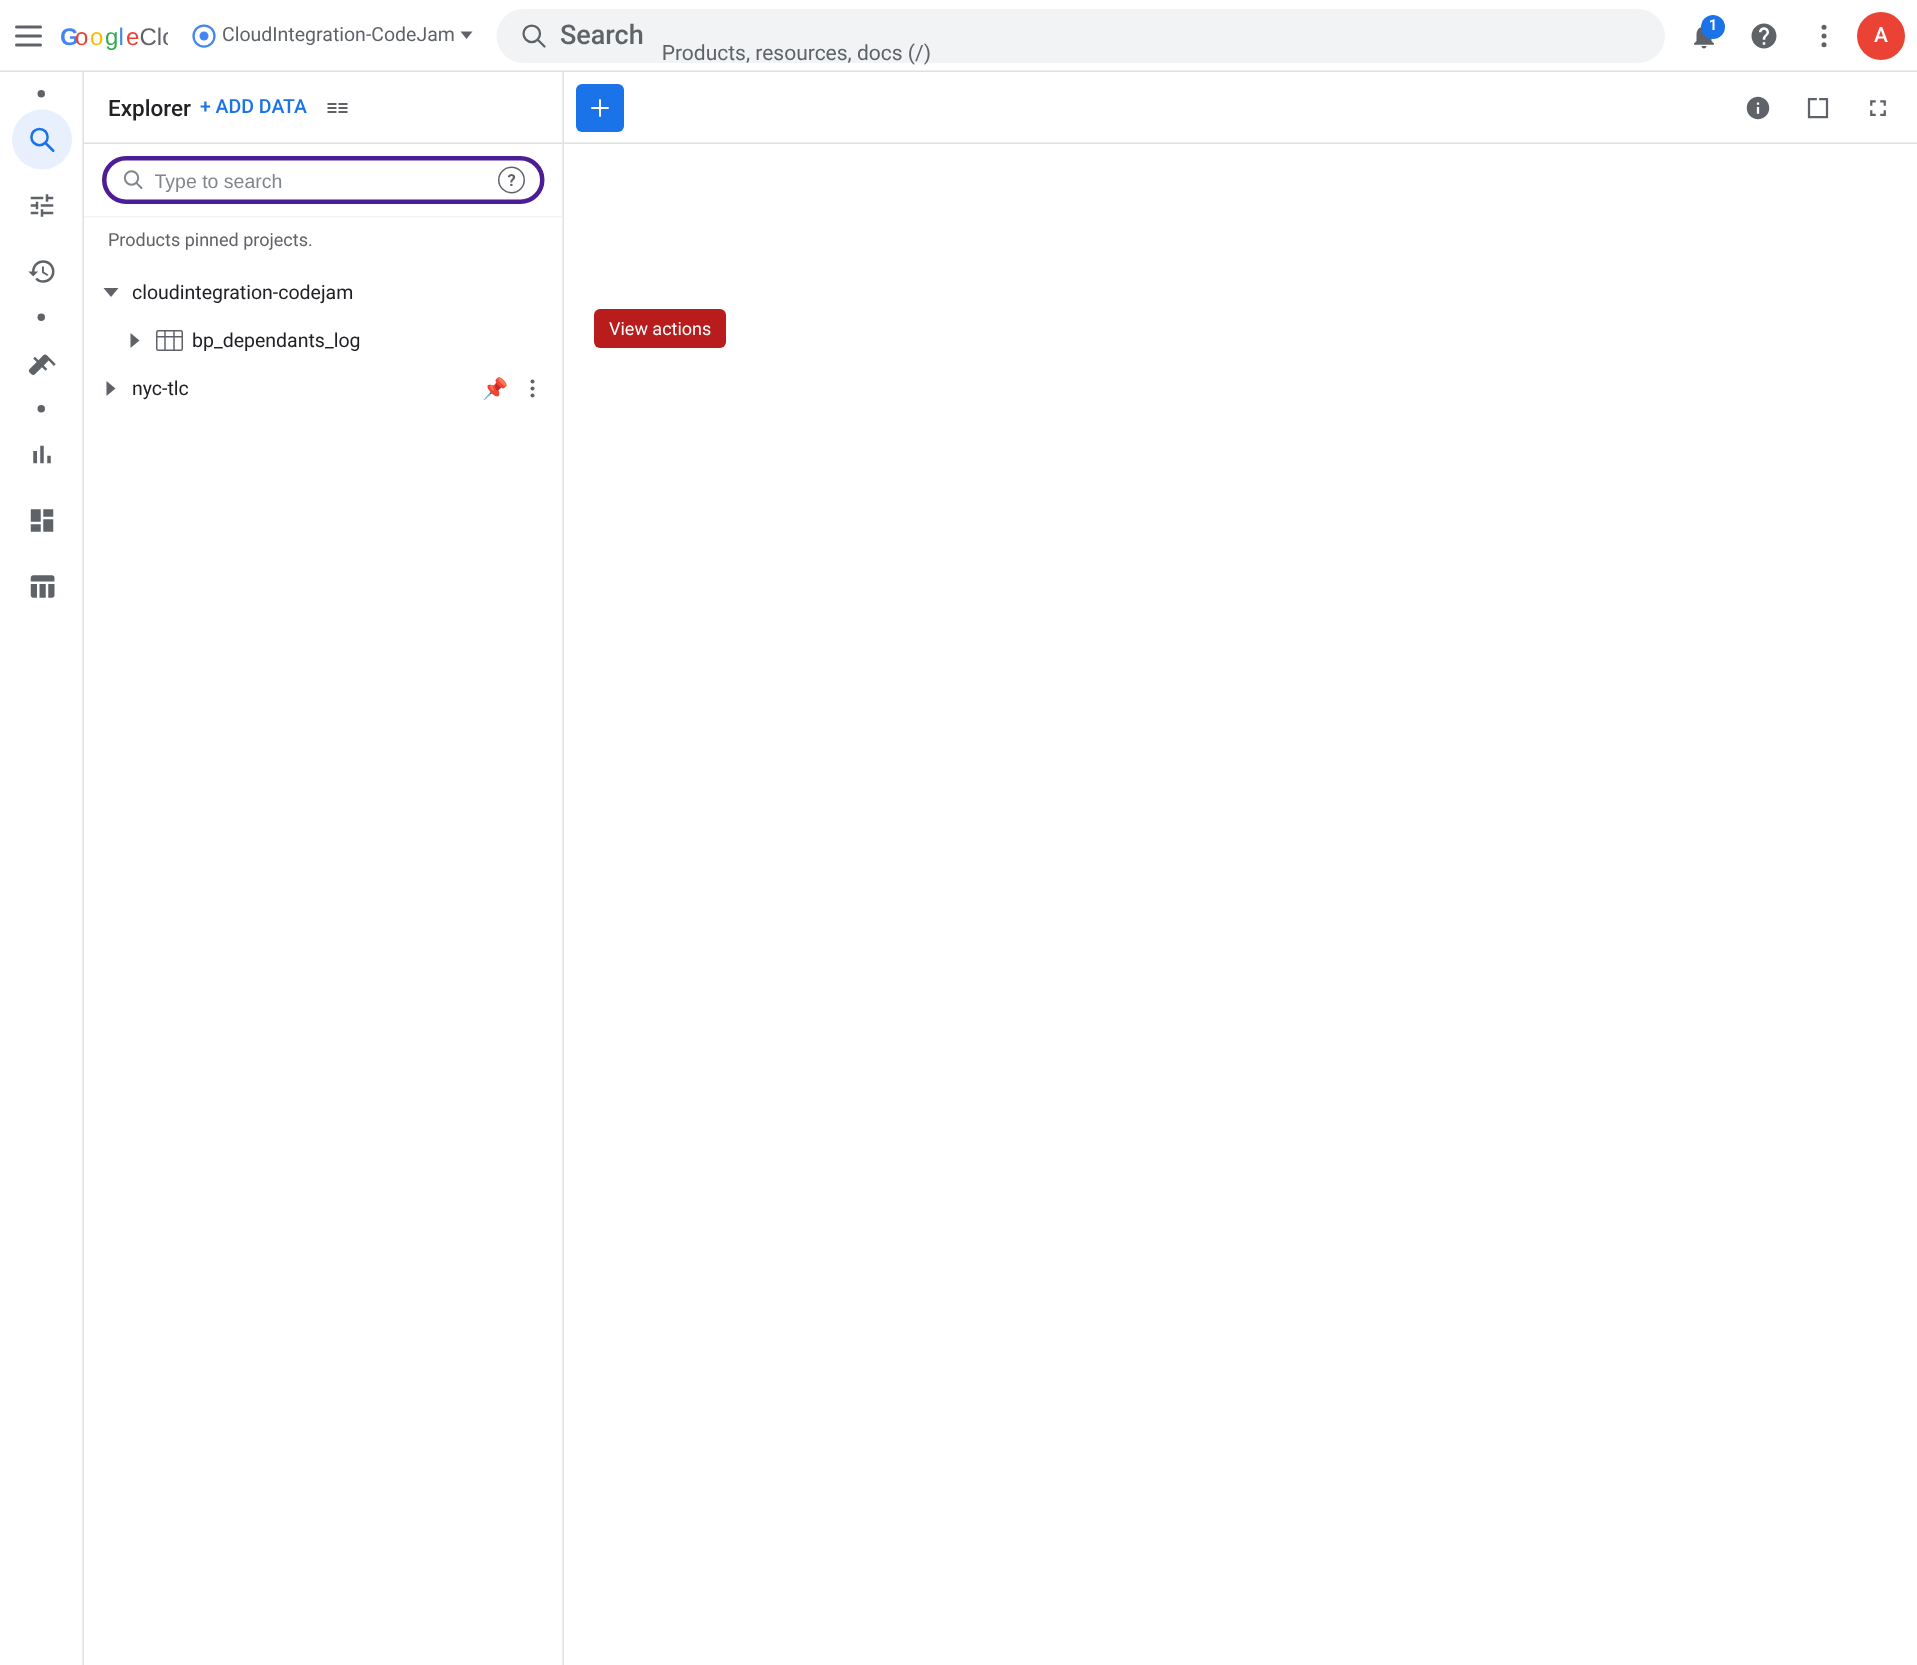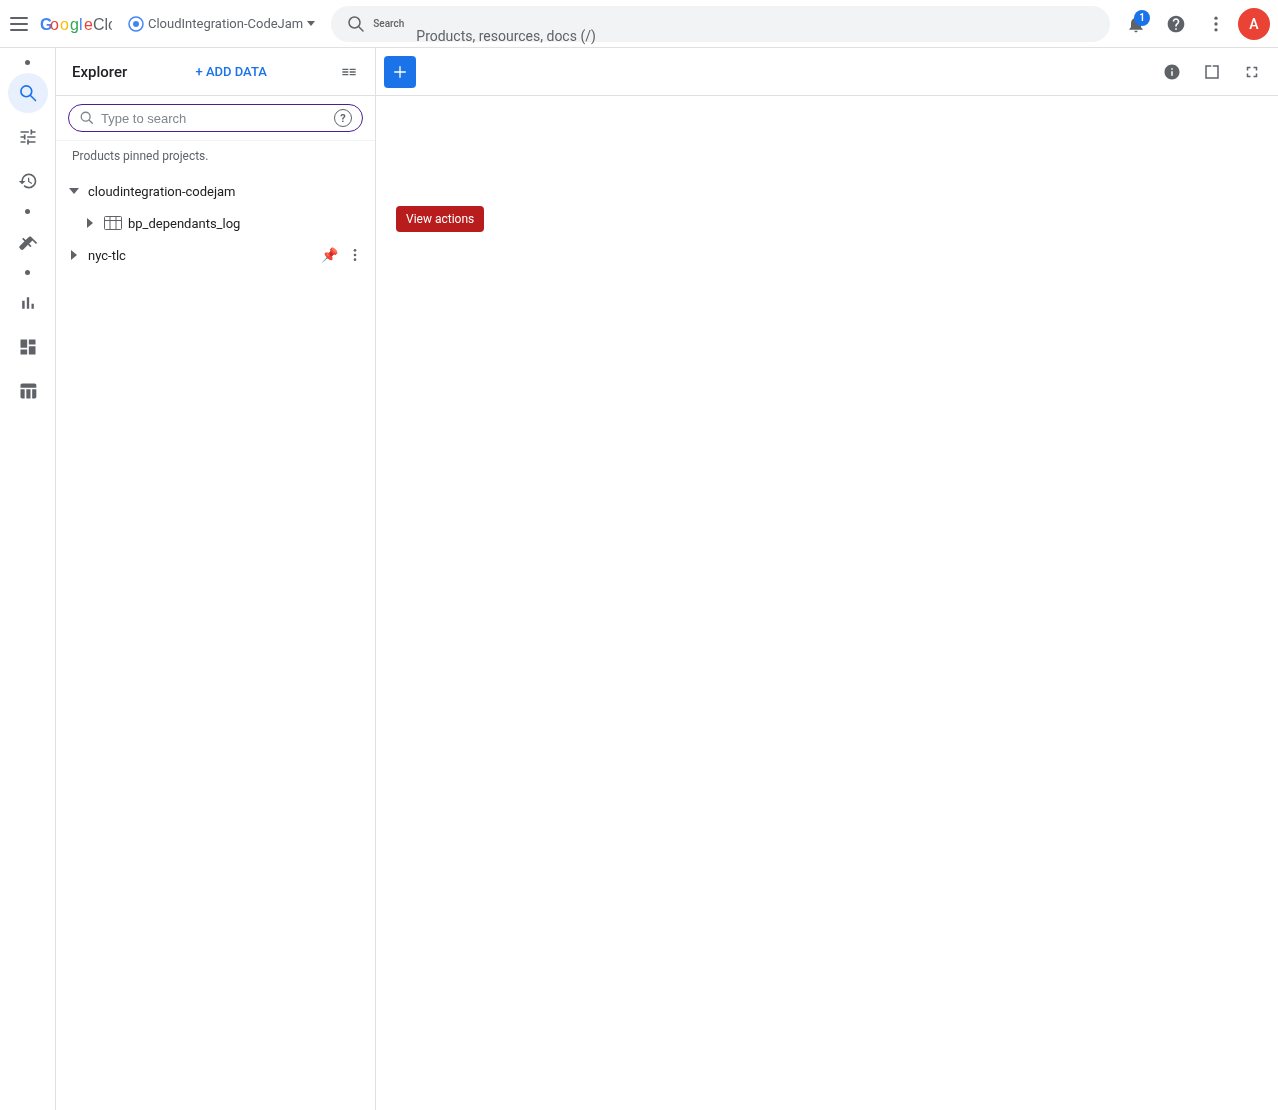--- a/index.html
+++ b/index.html
@@ -32,21 +32,21 @@
       flex: 1;
       display: flex;
       align-items: center;
       background: #f1f3f4;
       border-radius: 24px;
       padding: 0 16px;
       height: 36px;
       gap: 8px;
       cursor: text;
     }
-    .search-label { color: #5f6368; font-size: 10px; font-weight: 500; margin-right: 4px; }
+    .search-label { color: #5f6368; font-size: 18px; font-weight: 500; margin-right: 4px; }
     .search-placeholder { color: #5f6368; font-size: 14px; margin-top: 25px; }
 
     .topbar-right { display: flex; align-items: center; gap: 4px; margin-left: auto; flex-shrink: 0; }
     .icon-btn {
       width: 36px; height: 36px; border-radius: 50%;
       display: flex; align-items: center; justify-content: center;
       cursor: pointer; color: #5f6368; font-size: 18px;
     }
     .notification-btn { position: relative; }
     .notification-badge {
@@ -92,21 +92,20 @@
       background: #fff;
       border-right: 1px solid #e0e0e0;
       display: flex;
       flex-direction: column;
       flex-shrink: 0;
       position: relative;
     }
     .explorer-header {
       display: flex;
       align-items: center;
-      justify-content: space-between;
       padding: 8px 12px 8px 16px;
       border-bottom: 1px solid #e0e0e0;
       height: 48px;
     }
     .explorer-title { font-size: 15px; font-weight: 500; color: #202124; }
     .add-data-btn {
       display: flex; align-items: center; gap: 4px;
       color: #1a73e8; font-size: 13px; font-weight: 500;
       cursor: pointer; padding: 4px 6px; border-radius: 4px;
     }
@@ -115,21 +114,21 @@
       display: flex; align-items: center; justify-content: center;
       cursor: pointer; color: #5f6368;
     }
 
     .explorer-search {
       padding: 8px 12px;
       border-bottom: 1px solid #f1f3f4;
     }
     .search-input-wrapper {
       display: flex; align-items: center;
-      border: 1px solid #4c1d95; border-radius: 20px;
+      border: 3px solid #4c1d95; border-radius: 20px;
       padding: 4px 10px; gap: 6px;
       background: #fff;
     }
     .search-input {
       border: none; outline: none; font-size: 13px; color: #202124;
       flex: 1; background: transparent;
     }
     .search-input::placeholder { color: #80868b; }
     .help-icon {
       width: 18px; height: 18px; border-radius: 50%;

